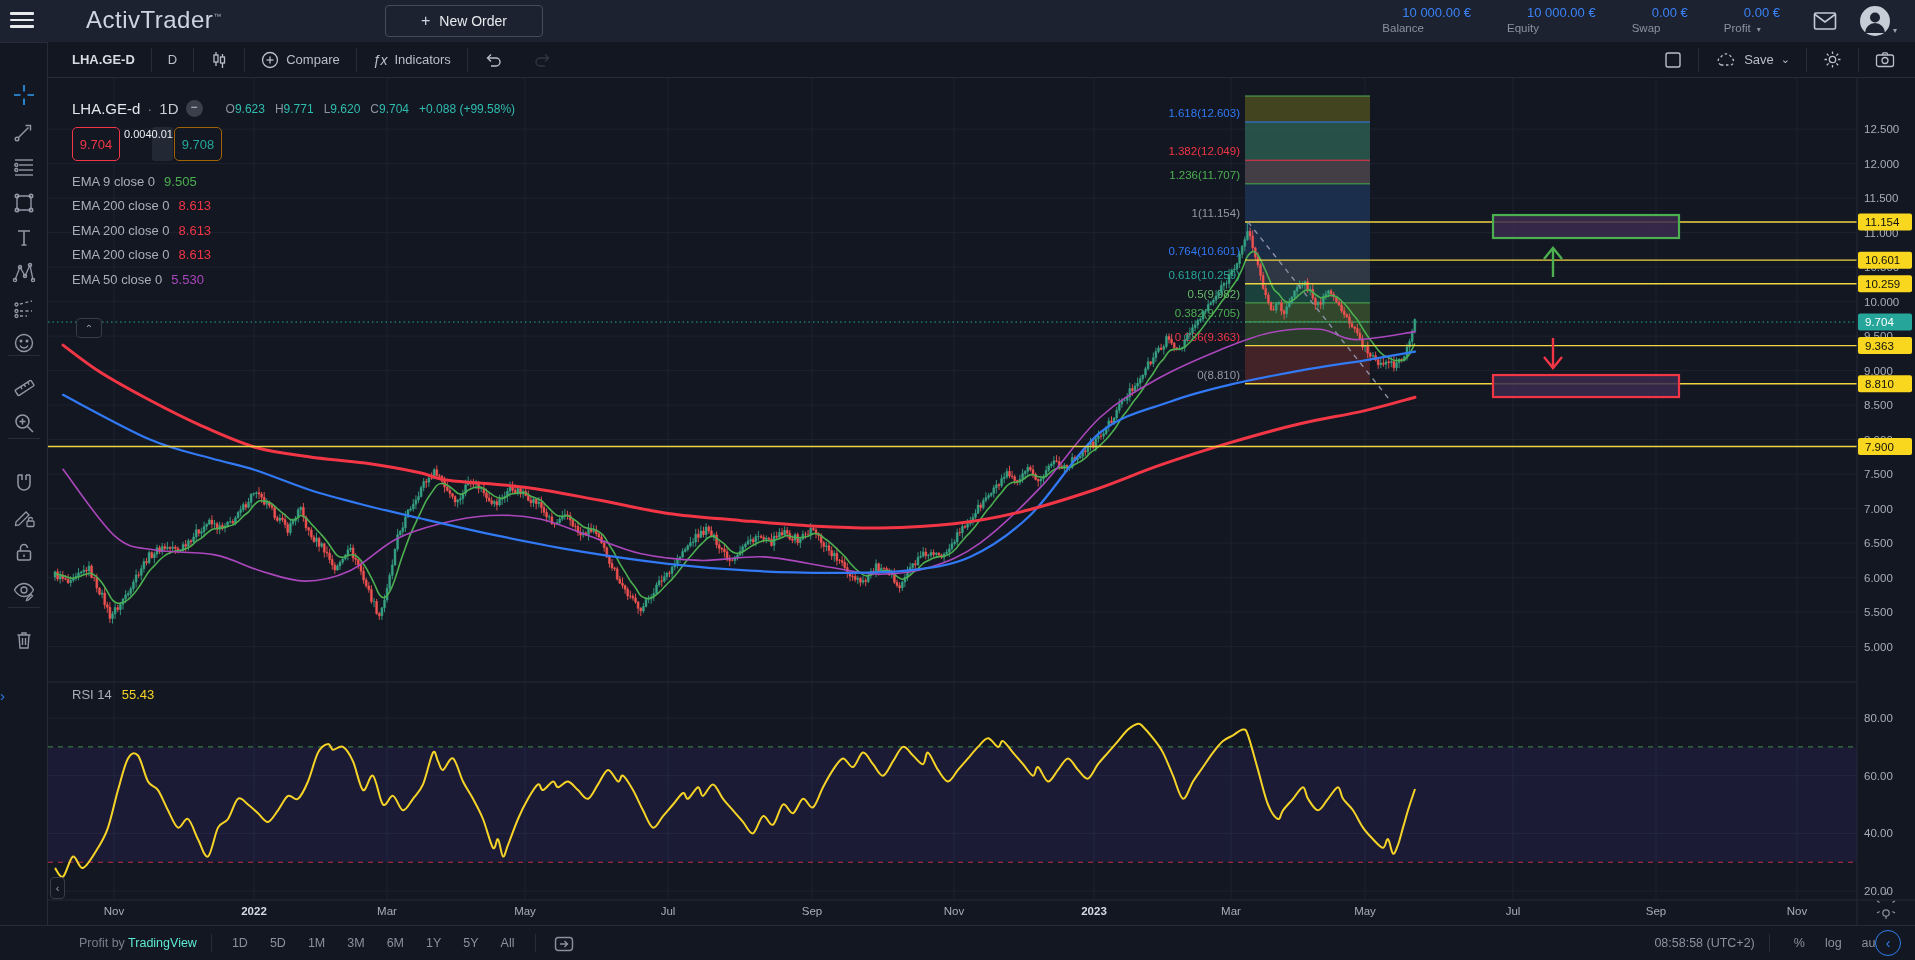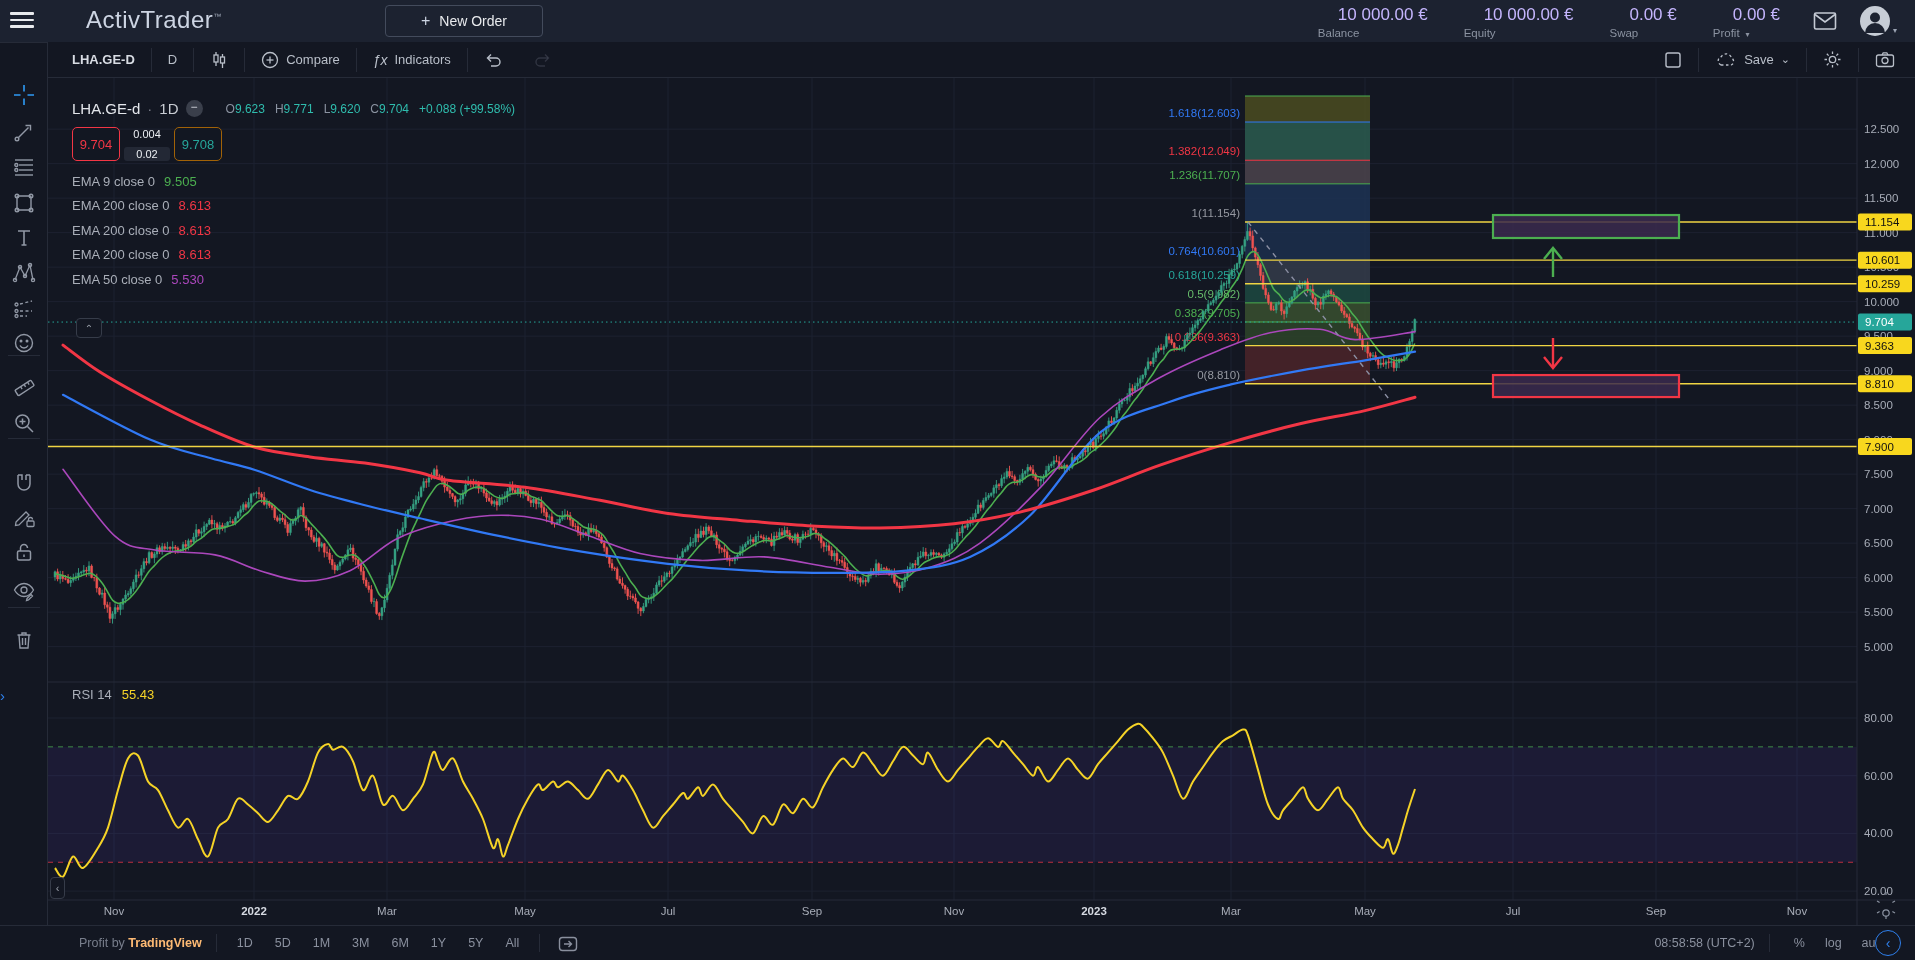--- a/index.html
+++ b/index.html
@@ -12,21 +12,21 @@
     display:flex; align-items:center; }
   #hamburger { position:absolute; left:10px; top:12px; width:24px; height:18px; cursor:pointer; }
   #hamburger div { height:2.5px; background:#e8eaed; margin-bottom:4px; border-radius:1px; }
   #logo { position:absolute; left:86px; top:6px; font-size:24px; font-weight:300; letter-spacing:.5px; color:#cdd5e3; }
   #logo sup { font-size:8px; color:#9aa3b2; }
   #new-order { position:absolute; left:385px; top:5px; width:158px; height:32px; border:1px solid #434b5c;
     border-radius:4px; background:transparent; color:#e8eaed; font-size:14px; display:flex;
     align-items:center; justify-content:center; gap:9px; cursor:pointer; }
   #new-order .plus { font-size:16px; color:#cdd5e3; }
   #account-metrics { position:absolute; right:135px; top:5px; display:flex; gap:36px; }
-  .metric .v { font-size:17px; color:#c4b5fd;margin-left:20px; }
+  .metric .v { font-size:13px; color:#3b82f6;margin-left:20px; }
   .metric .l { font-size:11.5px; color:#8b93a1; margin-top:2px; }
   .metric .l .caret { font-size:8px; color:#8b93a1; margin-left:6px; }
   #mail-wrap { position:absolute; right:78px; top:11px; color:#c4cad4; }
   #avatar-wrap { position:absolute; right:18px; top:5px; display:flex; align-items:flex-end; }
   #avatar-caret { font-size:8px; color:#9aa3b2; margin-left:2px; margin-bottom:2px; }
 
   
   #chart-toolbar { position:absolute; left:48px; top:42px; width:1867px; height:36px; background:#131722;
     border-bottom:1px solid #262b38; display:flex; align-items:center; font-size:13px; color:#b9bfc9; }
   .tb-item { display:flex; align-items:center; gap:7px; padding:0 16px; height:22px; cursor:pointer; }
@@ -56,21 +56,21 @@
   #legend-title .dot { color:#787b86; }
   #legend-title .itv { color:#c9cdd4; }
   #legend-minus { width:17px; height:17px; border-radius:50%; background:#3a3f4b; color:#cfd3da;
     font-size:12px; line-height:15px; text-align:center; cursor:pointer; }
   #legend-ohlc { display:flex; gap:10px; margin-left:16px; font-size:12px; }
   #legend-ohlc b { color:#8b93a1; font-weight:normal; }
   #legend-ohlc span.val { color:#2fbdae; }
   #bidask { display:flex; margin-top:10px; align-items:stretch; }
   #sell-btn { width:48px; height:34px; border:1px solid #f23645; border-radius:5px; color:#f23645;
     font-size:13px; display:flex; align-items:center; justify-content:center; cursor:pointer; background:#131722d9; }
-  #spread-box { width:46px; margin:0 4px; display:flex; flex-direction:column; font-size:11px;
+  #spread-box { width:46px; margin:0 4px; display:flex; flex-direction:row; font-size:11px;
     color:#eceff3; text-align:center; justify-content:space-between; cursor:default; }
   #spread-box div { background:#232835; border-radius:3px; padding:1px 0; }
   #spread-box div:first-child { background:transparent; }
   #buy-btn { width:48px; height:34px; border:1px solid #a16207; border-radius:5px; color:#26a69a;
     font-size:13px; display:flex; align-items:center; justify-content:center; cursor:pointer; background:#131722d9; }
   #ema-rows { margin-top:8px; font-size:13px; }
   .ema-row { height:24.5px; display:flex; align-items:center; gap:9px; }
   .ema-row .lab { color:#a9aeb8; }
   #legend-collapse { position:absolute; left:28px; top:240px; width:26px; height:20px; border:1px solid #363c49;
     border-radius:4px; background:#131722; color:#9aa0aa; font-size:10px; display:flex; align-items:center;
@@ -79,21 +79,21 @@
   #rsi-legend .lab { color:#a9aeb8; }
   #rsi-legend .val { color:#f5d327; }
   #rsi-collapse { position:absolute; left:2px; top:799px; width:15px; height:22px; border:1px solid #363c49;
     border-radius:4px; background:#131722; color:#9aa0aa; font-size:11px; display:flex; align-items:center;
     justify-content:center; cursor:pointer; }
 
   
   #footer { position:absolute; left:0; top:925px; width:1915px; height:35px; background:#131722;
     border-top:1px solid #262b38; display:flex; align-items:center; font-size:12.5px; color:#787e8c; }
   #powered { margin-left:79px; }
-  #powered .brand { color:#fdba74; cursor:pointer;font-weight:bold; }
+  #powered .brand { color:#5eead4; cursor:pointer; }
   .f-sep { width:1px; height:18px; background:#262b38; margin:0 14px; }
   #range-buttons { display:flex; gap:10px; }
   .range-btn { padding:2px 6px; cursor:pointer; color:#8a909e; }
   #goto-date { color:#8a909e; cursor:pointer; margin-left:4px; }
   #footer-right { margin-left:auto; display:flex; align-items:center; margin-right:14px; }
   #clock { color:#8a909e; cursor:pointer; }
   .f-toggle { margin:0 10px; cursor:pointer; color:#8a909e; }
   #footer-chevron { width:26px; height:26px; border:1.5px solid #2f80ed; border-radius:50%; color:#2f80ed;
     display:flex; align-items:center; justify-content:center; font-size:14px; margin-left:-14px;
     background:#131722; cursor:pointer; }
@@ -560,21 +560,21 @@
             <span><b>H</b><span class="val">9.771</span></span>
             <span><b>L</b><span class="val">9.620</span></span>
             <span><b>C</b><span class="val">9.704</span></span>
             <span class="val">+0.088 (+99.58%)</span>
           </span>
       </div>
       <div id="bidask">
         <div id="sell-btn">9.704</div>
         <div id="spread-box">
           <div>0.004</div>
-          <div>0.02</div>
+          <div>0.01</div>
         </div>
         <div id="buy-btn">9.708</div>
       </div>
       <div id="ema-rows">
           <div class="ema-row">
             <span class="lab">EMA 9 close 0</span>
             <span style="color:#4caf50">9.505</span>
           </div>
           <div class="ema-row">
             <span class="lab">EMA 200 close 0</span>

